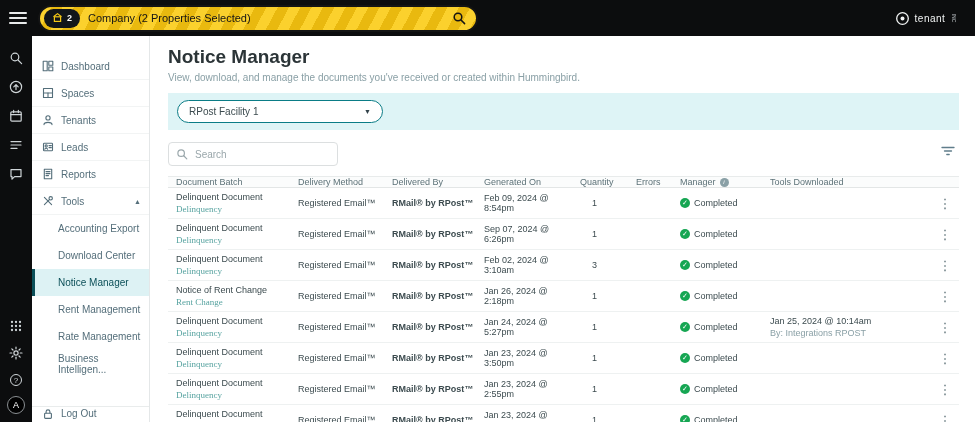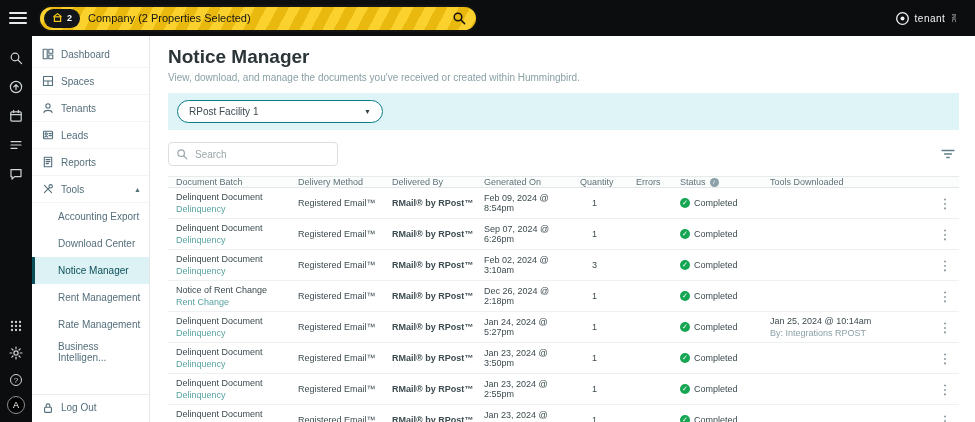--- a/index.html
+++ b/index.html
@@ -22,51 +22,51 @@
 
   
   .rail { width: 32px; flex: 0 0 32px; background: #0c0d0e; display: flex; flex-direction: column; align-items: center; padding: 15px 0 8px; }
   .rail-top { display: flex; flex-direction: column; gap: 15px; align-items: center; }
   .rail-bottom { margin-top: auto; display: flex; flex-direction: column; gap: 13px; align-items: center; }
   .ric { width: 14px; height: 14px; display: flex; align-items: center; justify-content: center; cursor: pointer; }
   .circle-q { width: 12px; height: 12px; border: 1px solid #cfd5d8; color: #cfd5d8; border-radius: 50%; font-size: 8px; display: flex; align-items: center; justify-content: center; cursor: pointer; }
   .avatar { width: 18px; height: 18px; background: #000; border: 1px solid #8a8f92; color: #fff; border-radius: 50%; font-size: 9px; display: flex; align-items: center; justify-content: center; margin-top: 9px; cursor: pointer; }
 
   
-  .sidebar { width: 118px; flex: 0 0 118px; background: #fff; border-right: 1px solid #e4e7e8; padding-top: 5px; font-size: 10px; color: #546e7a; display: flex; flex-direction: column; overflow: hidden; gap: 29px; }
+  .sidebar { width: 118px; flex: 0 0 118px; background: #fff; border-right: 1px solid #e4e7e8; padding-top: 17px; font-size: 10px; color: #546e7a; display: flex; flex-direction: column; overflow: hidden; gap: 29px; }
   .nav-item { display: flex; align-items: center; gap: 7px; height: 27px; padding: 0 8px 0 10px; border-bottom: 1px solid #f2f4f4; cursor: pointer; }
   .nav-item .icn { display: flex; }
   .nav-item .lbl { flex: 1; }
   .chev { margin-left: auto; font-size: 7px; color: #546e7a; }
   .nav-sub { height: 27px; display: flex; align-items: center; padding-left: 26px; cursor: pointer; color: #546e7a; }
   .nav-sub.selected { background: #ddf2f4; color: #0b4f58; border-left: 3px solid #0b4f58; padding-left: 23px; }
   .logout { margin-top: auto; border-top: 1px solid #e9ecec; height: 31px; display: flex; align-items: center; gap: 7px; padding: 0 10px; cursor: pointer; margin-bottom: 2px; }
 
   
   .main { flex: 1; padding: 10px 16px 0 18px; overflow: hidden; display: flex; flex-direction: column; min-width: 0; }
   .page-title { font-size: 19px; font-weight: bold; color: #2b3437; }
   .page-sub { font-size: 10px; color: #8aa0a6; margin-top: 4px; }
   .banner { margin-top: 10px; background: #def4f6; padding: 7px 9px; }
   .facility-dd { width: 206px; background: #fff; border: 1px solid #0a7c86; border-radius: 14px; height: 23px; display: flex; align-items: center; padding: 0 11px; font-size: 10px; color: #3c4b4f; cursor: pointer; }
   .facility-dd .caret { margin-left: auto; font-size: 7px; color: #32424a; }
-  .toolbar { margin-top: 12px; display: flex; align-items: center; justify-content: space-between; }
+  .toolbar { margin-top: 12px; display: flex; justify-content: space-between; }
   .search-box { position: relative; width: 170px; }
   .search-box input { width: 100%; height: 24px; border: 1px solid #dcdfe0; border-radius: 4px; padding: 0 8px 0 26px; font-size: 10px; color: #37474f; outline: none; font-family: inherit; background: #fff; }
   .search-box input::placeholder { color: #9aa7ab; }
   .search-box .mag { position: absolute; left: 8px; top: 6px; display: flex; }
   .filter-btn { cursor: pointer; padding: 2px 4px; display: flex; }
 
   
   .grid { display: grid; grid-template-columns: 122px 94px 92px 96px 56px 44px 90px 1fr 24px; align-items: center; padding-left: 8px; padding-right: 2px; }
   .thead { margin-top: 10px; background: #fbfcfc; border-top: 1px solid #e8ebeb; border-bottom: 1px solid #e3e6e6; font-size: 9px; color: #5d7278; height: 26px; }
   .hc { display: flex; align-items: center; gap: 4px; padding-right: 18px; }
   .info { width: 9px; height: 9px; border-radius: 50%; background: #8aa0a6; color: #fff; font-size: 6px; display: inline-flex; align-items: center; justify-content: center; font-style: italic; flex: 0 0 9px; }
   .trow { border-bottom: 1px solid #eef1f1; font-size: 9px; color: #3c4b4f; min-height: 28px; }
   .cell { padding: 4px 6px 4px 0; }
-  .l2 { color: #57a3a0; margin-top: 2px; }
+  .l2 { color: #57a3a0; margin-top: 2px; font-family: Liberation Serif, serif; }
   .bold { font-weight: bold; }
   .qty { padding-left: 12px; }
   .status-cell { display: flex; align-items: center; }
   .chk { width: 10px; height: 10px; border-radius: 50%; background: #16a653; color: #fff; font-size: 7px; display: inline-flex; align-items: center; justify-content: center; margin-right: 4px; flex: 0 0 10px; }
   .dl2 { color: #8aa0a6; margin-top: 2px; }
   .kebab { font-size: 13px; color: #5d7278; text-align: center; cursor: pointer; }
 </style>
 </head>
 <body>
 
@@ -305,21 +305,21 @@
           <div class="hc">
             <span>Generated On</span>
           </div>
           <div class="hc">
             <span>Quantity</span>
           </div>
           <div class="hc">
             <span>Errors</span>
           </div>
           <div class="hc">
-            <span>Status</span>
+            <span>Manager</span>
             <span class="info">i</span>
           </div>
           <div class="hc">
             <span>Tools Downloaded</span>
           </div>
           <div></div>
         </div>
       <div id="tbody">
   <div class="grid trow">
     <div class="cell">
@@ -394,21 +394,21 @@
   </div>
 
   <div class="grid trow">
     <div class="cell">
       <div>Notice of Rent Change</div>
       <div class="l2">Rent Change</div>
     </div>
     <div class="cell">Registered Email™</div>
     <div class="cell bold">RMail® by RPost™</div>
     <div class="cell">
-      <div>Dec 26, 2024 @</div>
+      <div>Jan 26, 2024 @</div>
       <div>2:18pm</div>
     </div>
     <div class="cell qty">1</div>
     <div class="cell"></div>
     <div class="cell status-cell">
       <span class="chk">✓</span>
       <span>Completed</span>
     </div>
     <div class="cell">
       <div></div>

